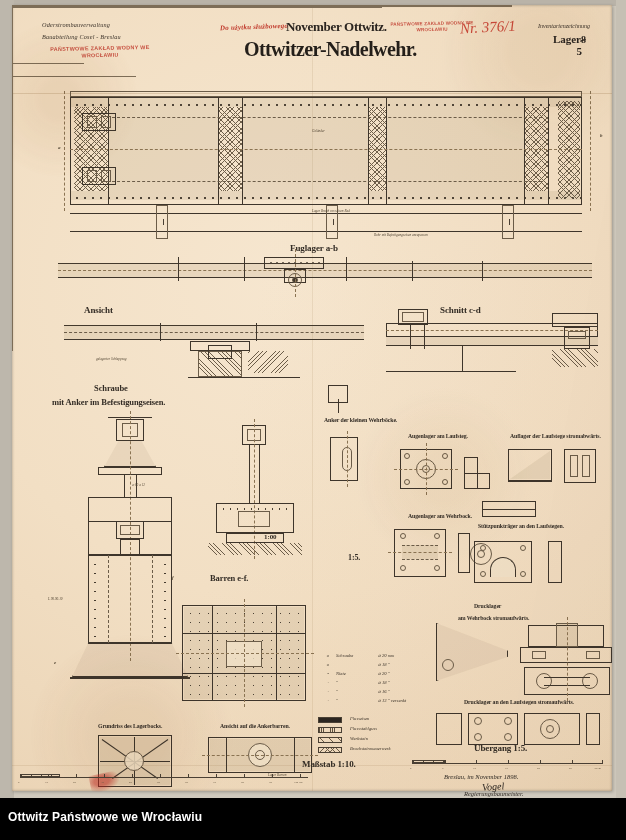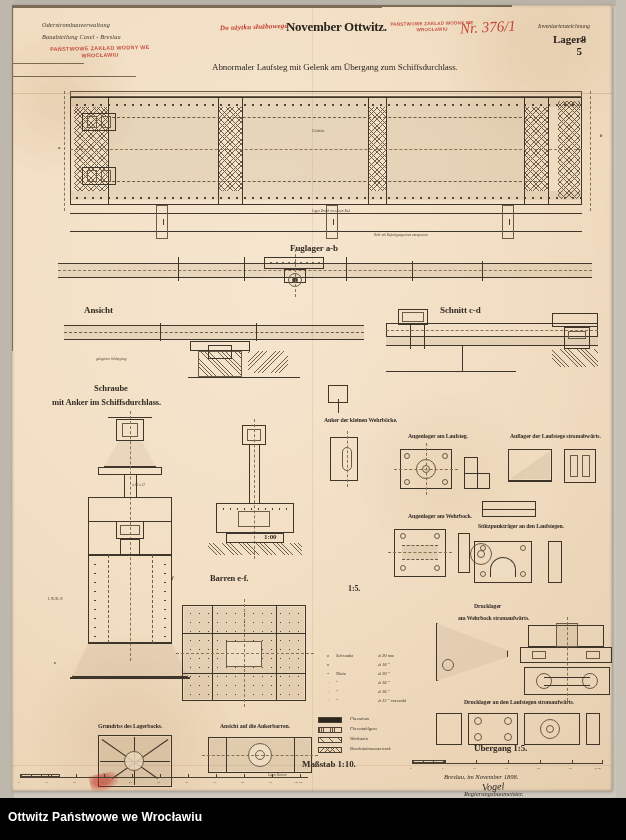--- a/index.html
+++ b/index.html
@@ -145,21 +145,21 @@
     <div class="hdr-office">
       <div>Oderstrombauverwaltung</div>
       <div>Bauabteilung Cosel - Breslau</div>
     </div>
     <div class="stamp s1">PAŃSTWOWE ZAKŁAD WODNY WE WROCŁAWIU</div>
     <div class="stamp s2">PAŃSTWOWE ZAKŁAD WODNY WE WROCŁAWIU</div>
     <div class="redline">Do użytku służbowego</div>
     <div class="redno">Nr. 376/1</div>
 
     <div class="t-stanstufe">November Ottwitz.</div>
-    <div class="t-sub">Abnormaler Laufsteg mit Gelenk am Übergang zum Schiffsdurchlass.</div>
+    <div class="t-title">Ottwitzer-Nadelwehr.</div>
 
     <div class="t-inv">Inventarienzeichnung</div>
     <div class="t-blatt">
       <span>Lager</span><span class="xnum">8</span>
     </div>
     <div class="t-blattno">5</div>
 
     <div class="lyr">
 
       <div class="box" style="left:58px;top:92px;width:512px;height:108px;"></div>
@@ -286,21 +286,21 @@
 
       <div class="ctr" style="left:374px;top:325px;width:212px;"></div>
       <div class="ln v" style="left:450px;top:340px;height:26px;"></div>
       <div class="ln h" style="left:374px;top:366px;width:130px;"></div>
       <div class="dim" style="left:380px;top:298px;width:200px;"></div>
       <div class="dim" style="left:386px;top:352px;width:150px;"></div>
     </div>
 
     <div class="lyr">
       <div class="cap" style="left:82px;top:378px;font-size:8.5px;">Schraube</div>
-      <div class="cap" style="left:40px;top:392px;font-size:8.5px;">mit Anker im Schiffsdurchlass.</div>
+      <div class="cap" style="left:40px;top:392px;font-size:8.5px;">mit Anker im Befestigungseisen.</div>
 
       <div class="box" style="left:104px;top:414px;width:28px;height:22px;"></div>
       <div class="boxthin" style="left:110px;top:418px;width:16px;height:14px;"></div>
       <div class="ln h" style="left:96px;top:412px;width:44px;"></div>
 
       <div style="position:absolute;left:92px;top:436px;width:52px;height:26px;
         border-left:1px solid #3e352b;border-right:1px solid #3e352b;border-bottom:1px solid #3e352b;
         box-sizing:border-box;clip-path:polygon(28% 0,72% 0,100% 100%,0 100%);
         background:rgba(120,95,60,.08);"></div>
       <div class="box" style="left:86px;top:462px;width:64px;height:8px;"></div>
@@ -419,21 +419,21 @@
       <div class="dash" style="left:390px;top:554px;width:36px;"></div>
       <div class="boxthin" style="left:388px;top:528px;width:6px;height:6px;border-radius:50%;"></div>
       <div class="boxthin" style="left:422px;top:528px;width:6px;height:6px;border-radius:50%;"></div>
       <div class="boxthin" style="left:388px;top:560px;width:6px;height:6px;border-radius:50%;"></div>
       <div class="boxthin" style="left:422px;top:560px;width:6px;height:6px;border-radius:50%;"></div>
       <div class="ctr" style="left:376px;top:547px;width:64px;"></div>
 
       <div class="box" style="left:446px;top:528px;width:12px;height:40px;"></div>
       <div class="boxthin" style="left:458px;top:538px;width:22px;height:22px;border-radius:50%;"></div>
       <div class="boxthin" style="left:465px;top:545px;width:8px;height:8px;border-radius:50%;"></div>
-      <div class="cap" style="left:336px;top:548px;font-size:8px;font-weight:bold;margin-top:31px;">1:5.</div>
+      <div class="cap" style="left:336px;top:548px;font-size:8px;font-weight:bold;">1:5.</div>
       <div class="dim" style="left:380px;top:518px;width:56px;"></div>
     </div>
 
     <div class="lyr">
       <div class="box" style="left:470px;top:496px;width:54px;height:16px;"></div>
       <div class="ln h" style="left:470px;top:504px;width:54px;"></div>
       <div class="cap" style="left:466px;top:518px;font-size:5.8px;">Stützpunkträger an den Laufstegen.</div>
 
       <div class="box" style="left:462px;top:536px;width:58px;height:42px;"></div>
       <div style="position:absolute;left:478px;top:552px;width:26px;height:20px;

